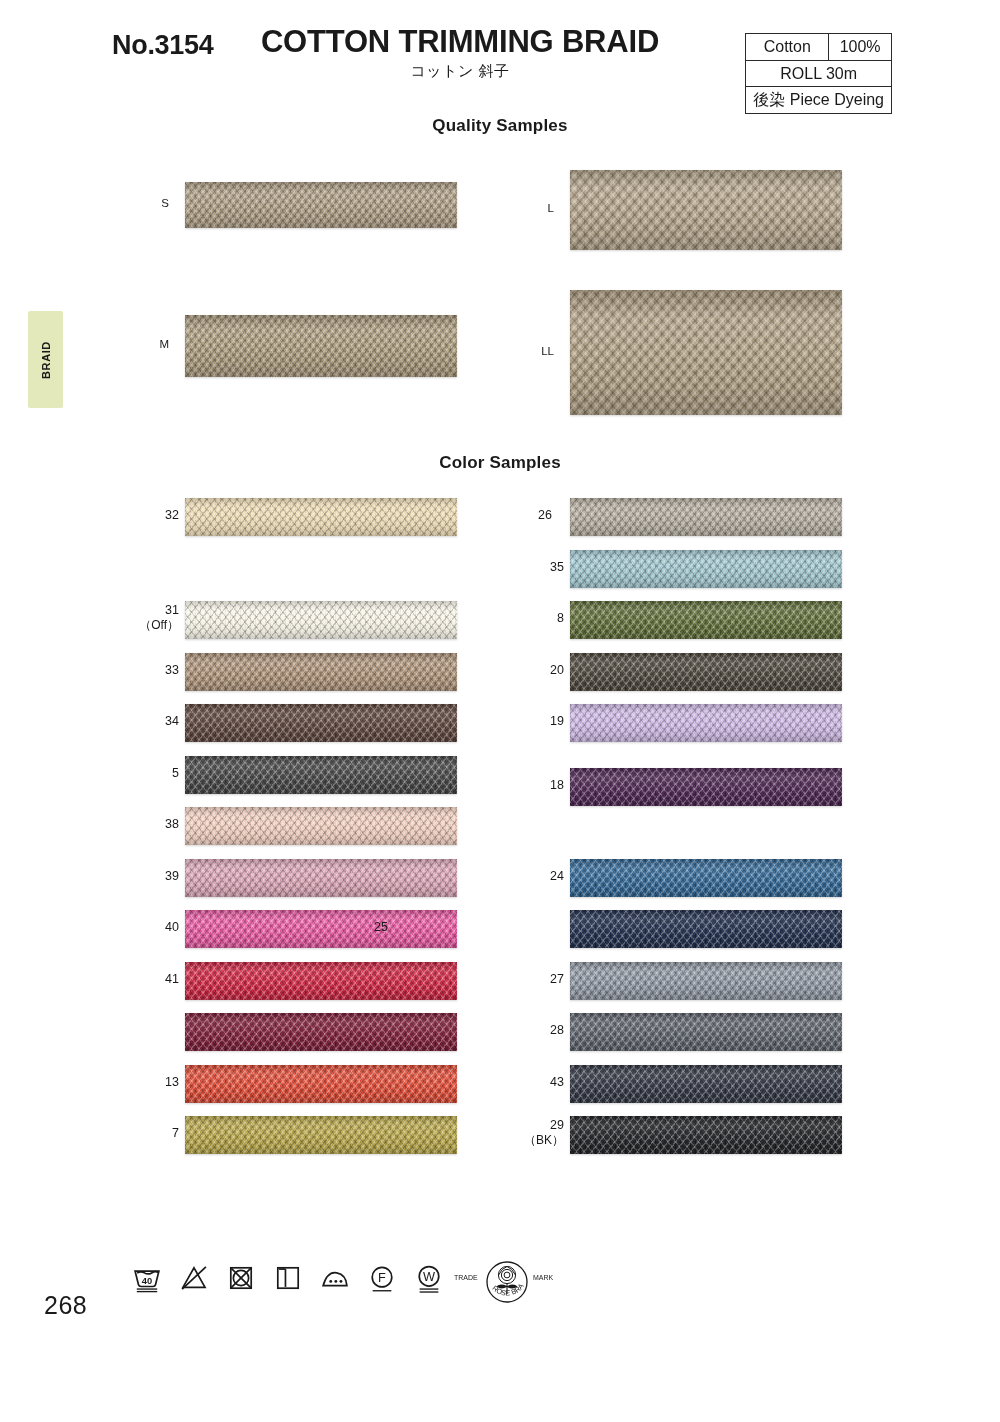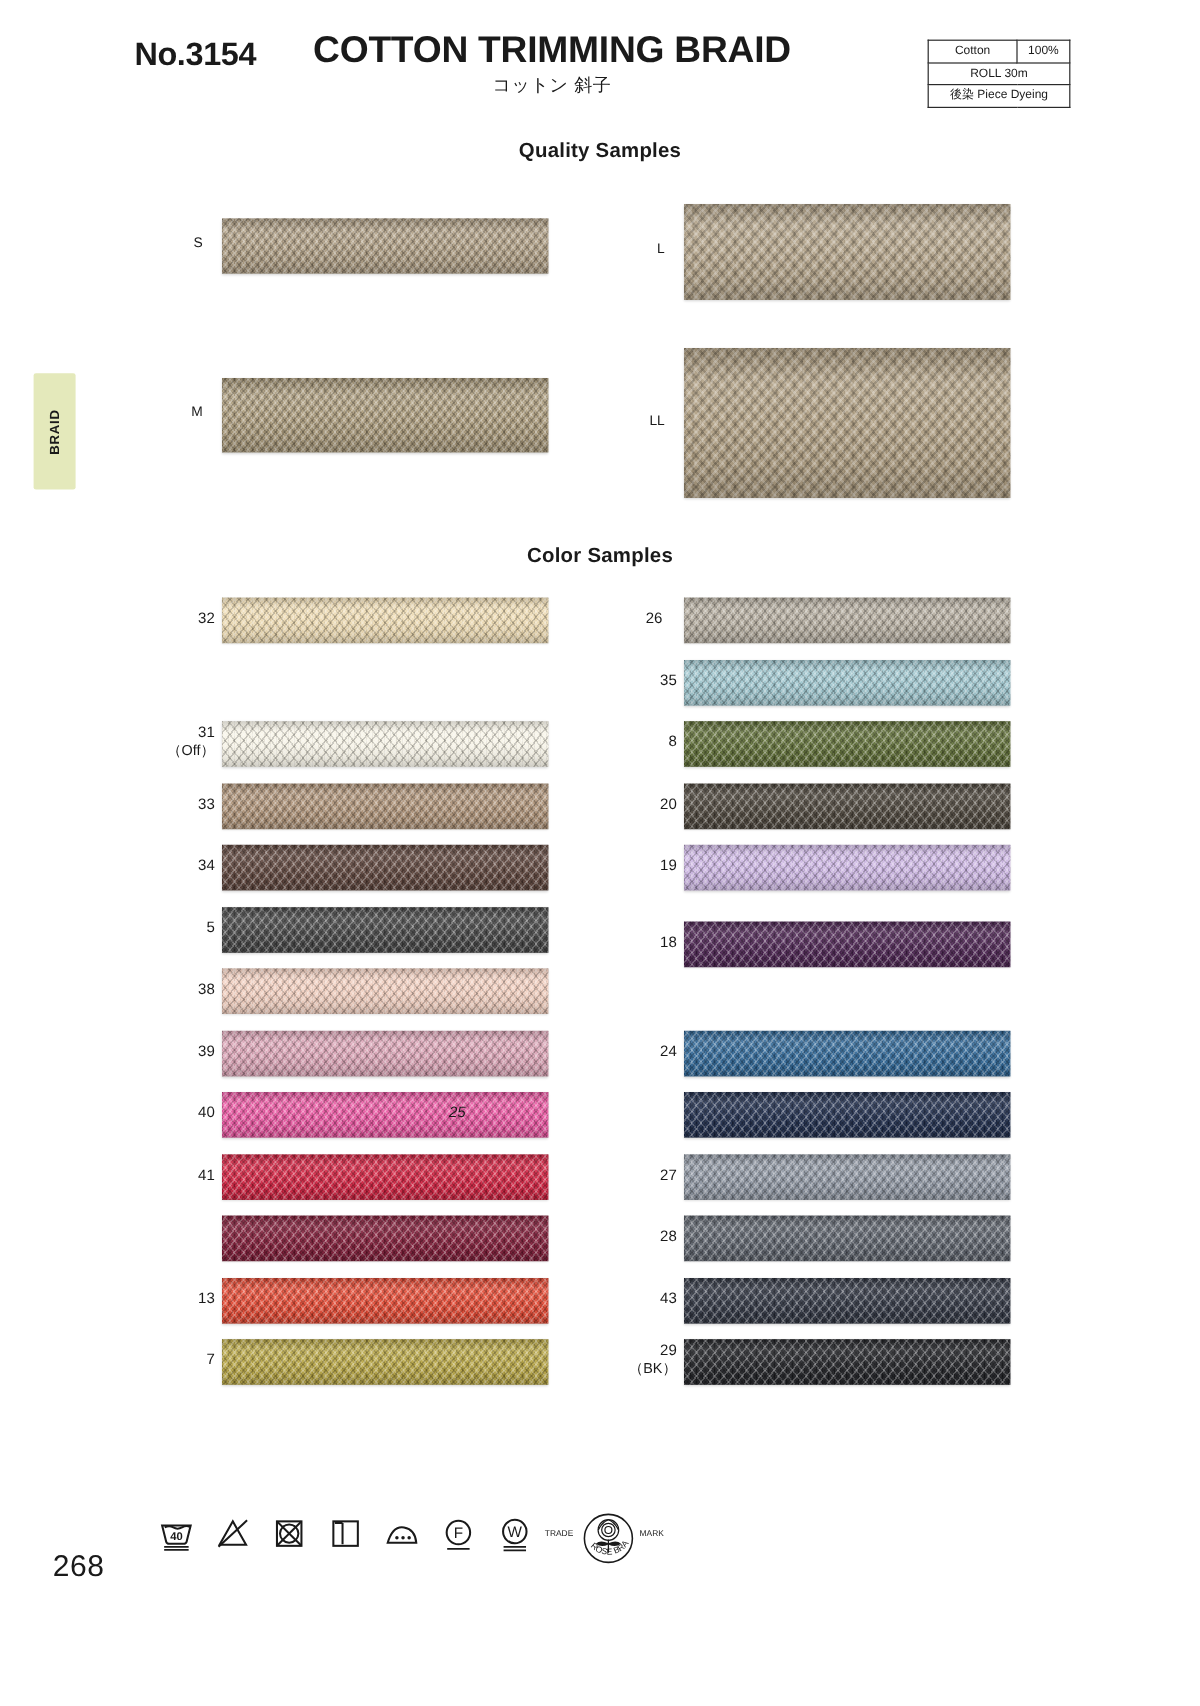--- a/index.html
+++ b/index.html
@@ -27,21 +27,21 @@
     font-size:31px; font-weight:bold; letter-spacing:-0.2px;
     line-height:1.05; margin-left:-80px;
   }
   .title-jp {
     font-size:15px; letter-spacing:0.5px; margin-top:3px; margin-left:-80px;
   }
   .spec-table {
     position:absolute; right:108px; top:33px;
     border:1px solid #2a2a2a;
     border-collapse:collapse;
-    font-size:10px;
+    font-size:16px;
   }
   .spec-table td {
     border:1px solid #2a2a2a;
     padding:2px 7px;
     text-align:center;
     white-space:nowrap;
     line-height:1.35;
   }
   .spec-fiber { min-width:74px; }
   .spec-pct { min-width:44px; }
@@ -374,21 +374,21 @@
         <div class="shade"></div>
       </div>
     </div>
     <div class="c-row" style="left: 0px; top: 360.5px; width: 1000px; height: 38px;">
       <div class="c-label" style="right: 436px; top: 10px;"><span>24</span></div>
       <div class="q-swatch" style="width: 272px; height: 38px; background: rgb(45, 100, 148); position: absolute; left: 570px; top: 0px;">
         <div class="weave"></div>
         <div class="shade"></div>
       </div>
     </div>
-    <div class="c-row" style="left: 0px; top: 412px; width: 824px; height: 38px; font-style: italic;">
+    <div class="c-row" style="left: 0px; top: 412px; width: 824px; height: 38px;">
       <div class="c-label" style="right: 436px; top: 10px;"><span>25</span></div>
       <div class="q-swatch" style="width: 272px; height: 38px; background: rgb(29, 43, 74); position: absolute; left: 570px; top: 0px;">
         <div class="weave"></div>
         <div class="shade"></div>
       </div>
     </div>
     <div class="c-row" style="left: 0px; top: 463.5px; width: 1000px; height: 38px;">
       <div class="c-label" style="right: 436px; top: 10px;"><span>27</span></div>
       <div class="q-swatch" style="width: 272px; height: 38px; background: rgb(140, 148, 160); position: absolute; left: 570px; top: 0px;">
         <div class="weave"></div>

